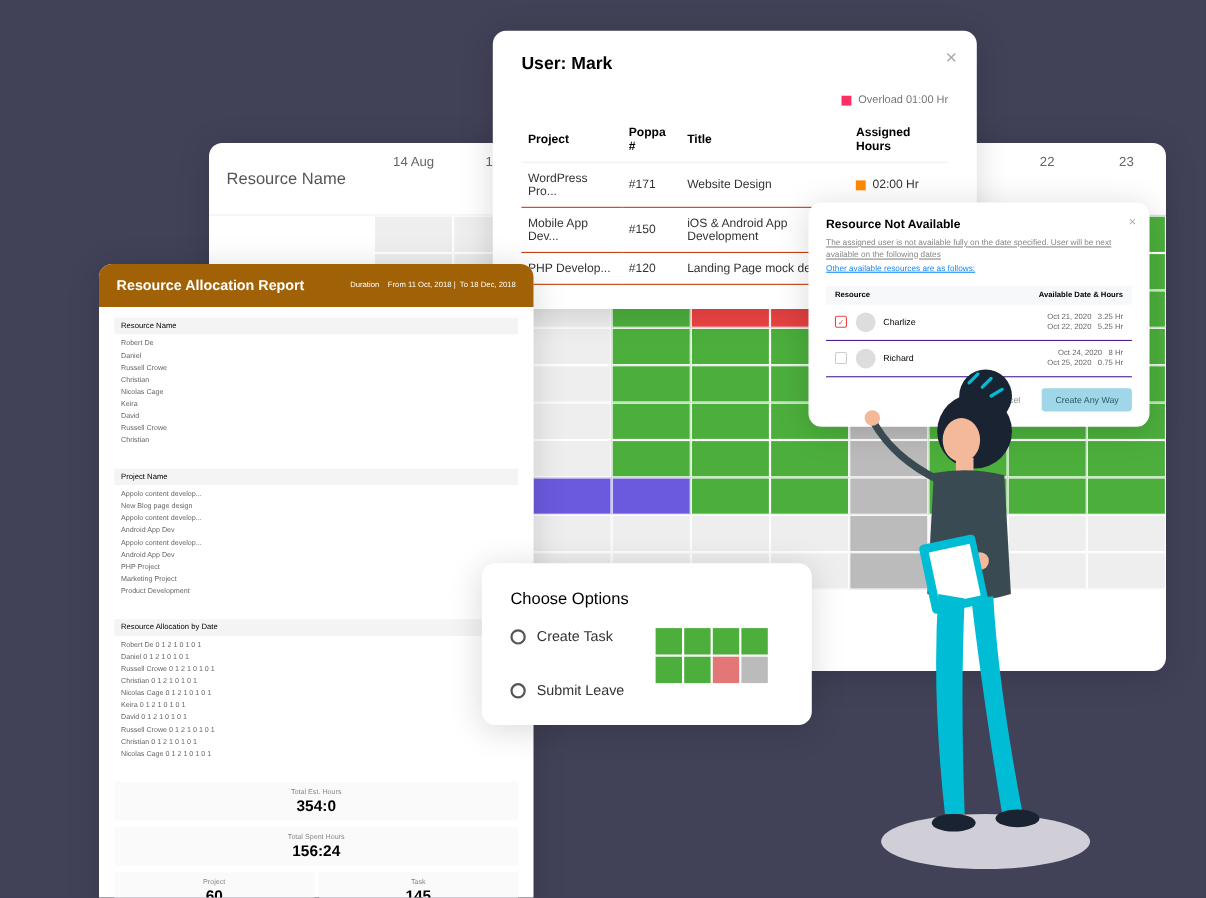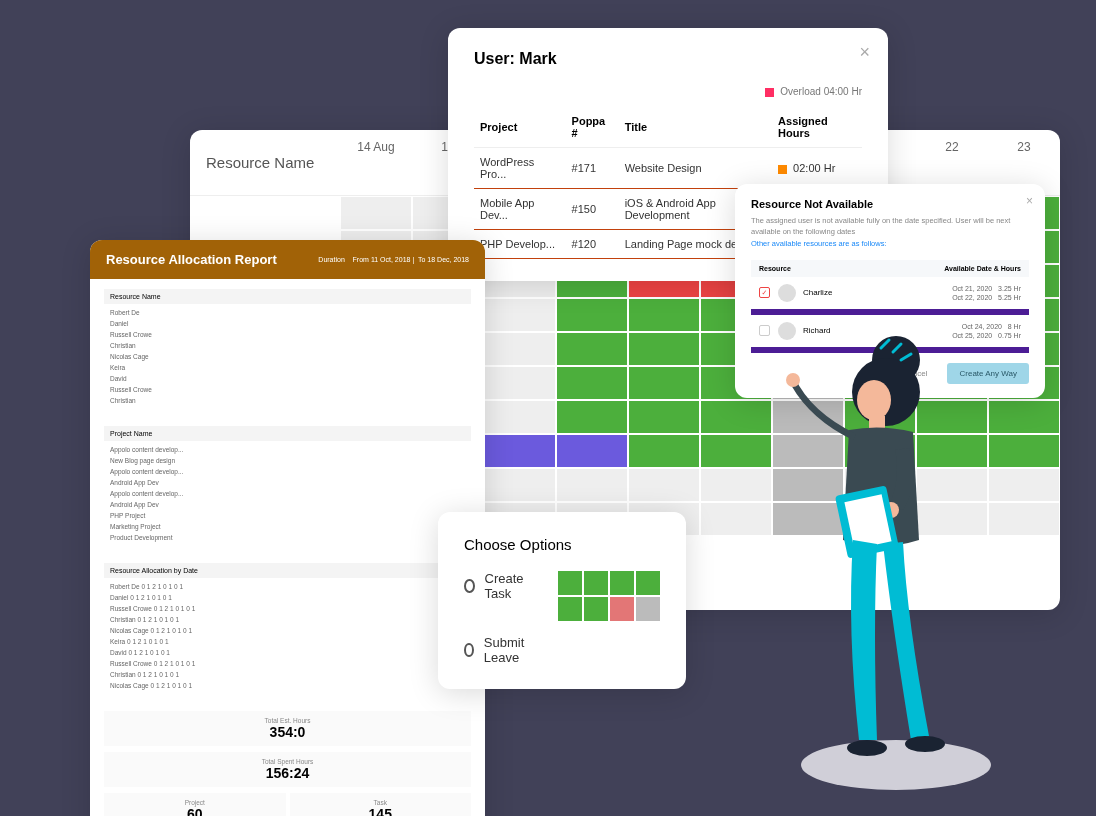--- a/index.html
+++ b/index.html
@@ -54,37 +54,37 @@
 .week-status h5 { font-size: 8px; font-weight: 600; margin: 6px 0; }
 .status-cols { display: flex; gap: 8px; }
 .status-col { flex: 1; background: #fafafa; padding: 5px; }
 .status-col .head { font-size: 7px; text-align: center; background: #eee; padding: 3px; margin-bottom: 3px; }
 .status-col .item { font-size: 6.5px; color: #555; padding: 1.5px 0; }
 
 
 .notavail-card { left: 735px; top: 184px; width: 310px; padding: 14px 16px; }
 .notavail-card .close { position: absolute; right: 12px; top: 10px; color: #aaa; font-size: 12px; cursor: pointer; }
 .notavail-card h5 { font-size: 11px; font-weight: 600; margin-bottom: 6px; }
-.notavail-card p { font-size: 7.5px; color: #888; line-height: 1.4; margin-bottom: 2px; }
+.notavail-card p { font-size: 7.5px; color: #888; line-height: 1.4; margin-bottom: 2px; text-decoration: underline; }
 .notavail-card .link { font-size: 7.5px; color: #1988f7; }
 .res-table { margin-top: 10px; }
 .res-table .head-row { display: flex; justify-content: space-between; background: #f6f8fa; padding: 5px 8px; font-size: 7px; font-weight: 600; }
-.res-row { display: flex; align-items: center; padding: 7px 8px; border-bottom: 6px solid #4c1d95; }
+.res-row { display: flex; align-items: center; padding: 7px 8px; border-bottom: 1px solid #4c1d95; }
 .res-row .chk { width: 11px; height: 11px; border: 1px solid #ccc; border-radius: 2px; margin-right: 8px; display: flex; align-items: center; justify-content: center; }
 .res-row .chk.checked { border-color: #e44; color: #e44; font-size: 7px; }
 .res-row .avatar { width: 18px; height: 18px; border-radius: 50%; background: #ddd; margin-right: 7px; }
 .res-row .name { font-size: 8px; flex: 1; }
 .res-row .dates { font-size: 7px; color: #666; text-align: right; line-height: 1.3; }
 .dialog-btns { display: flex; justify-content: flex-end; gap: 8px; margin-top: 10px; }
 .btn { font-size: 8px; padding: 6px 12px; border-radius: 3px; border: none; cursor: pointer; }
 .btn-cancel { background: transparent; color: #888; }
 .btn-primary { background: #9fd6e8; color: #2a5968; }
 
 
-.choose-card { left: 438px; top: 512px; width: 248px; padding: 24px 26px; }
+.choose-card { left: 438px; top: 512px; width: 300px; padding: 24px 26px; }
 .choose-card h4 { font-size: 15px; font-weight: 500; margin-bottom: 18px; }
 .choose-body { display: flex; gap: 28px; align-items: flex-start; }
 .radio-col { display: flex; flex-direction: column; gap: 34px; }
 .radio-opt { display: flex; align-items: center; gap: 10px; font-size: 13px; color: #333; cursor: pointer; }
 .radio { width: 14px; height: 14px; border: 2px solid #555; border-radius: 50%; }
 .mini-grid { display: grid; grid-template-columns: repeat(4, 24px); gap: 2px; }
 .mini-grid .sq { width: 24px; height: 24px; }
 .sq.g { background: #4caf3c; }
 .sq.r { background: #e37676; }
 .sq.x { background: #bbb; }
@@ -263,21 +263,21 @@
           <div class="c w"></div>
           <div class="c w"></div>
         </div>
       </div>
   </div>
 </div>
 
 <div class="card user-modal">
   <span class="close">×</span>
   <h3>User: Mark</h3>
-  <div class="overload-pill">Overload 04:00 Hr</div>
+  <div class="overload-pill">Overload 01:00 Hr</div>
   <table class="task-table">
     <thead>
         <tr>
       <th>Project</th>
       <th>Poppa #</th>
       <th>Title</th>
       <th>Assigned Hours</th>
     </tr>
       </thead>
     <tbody id="task-rows">

